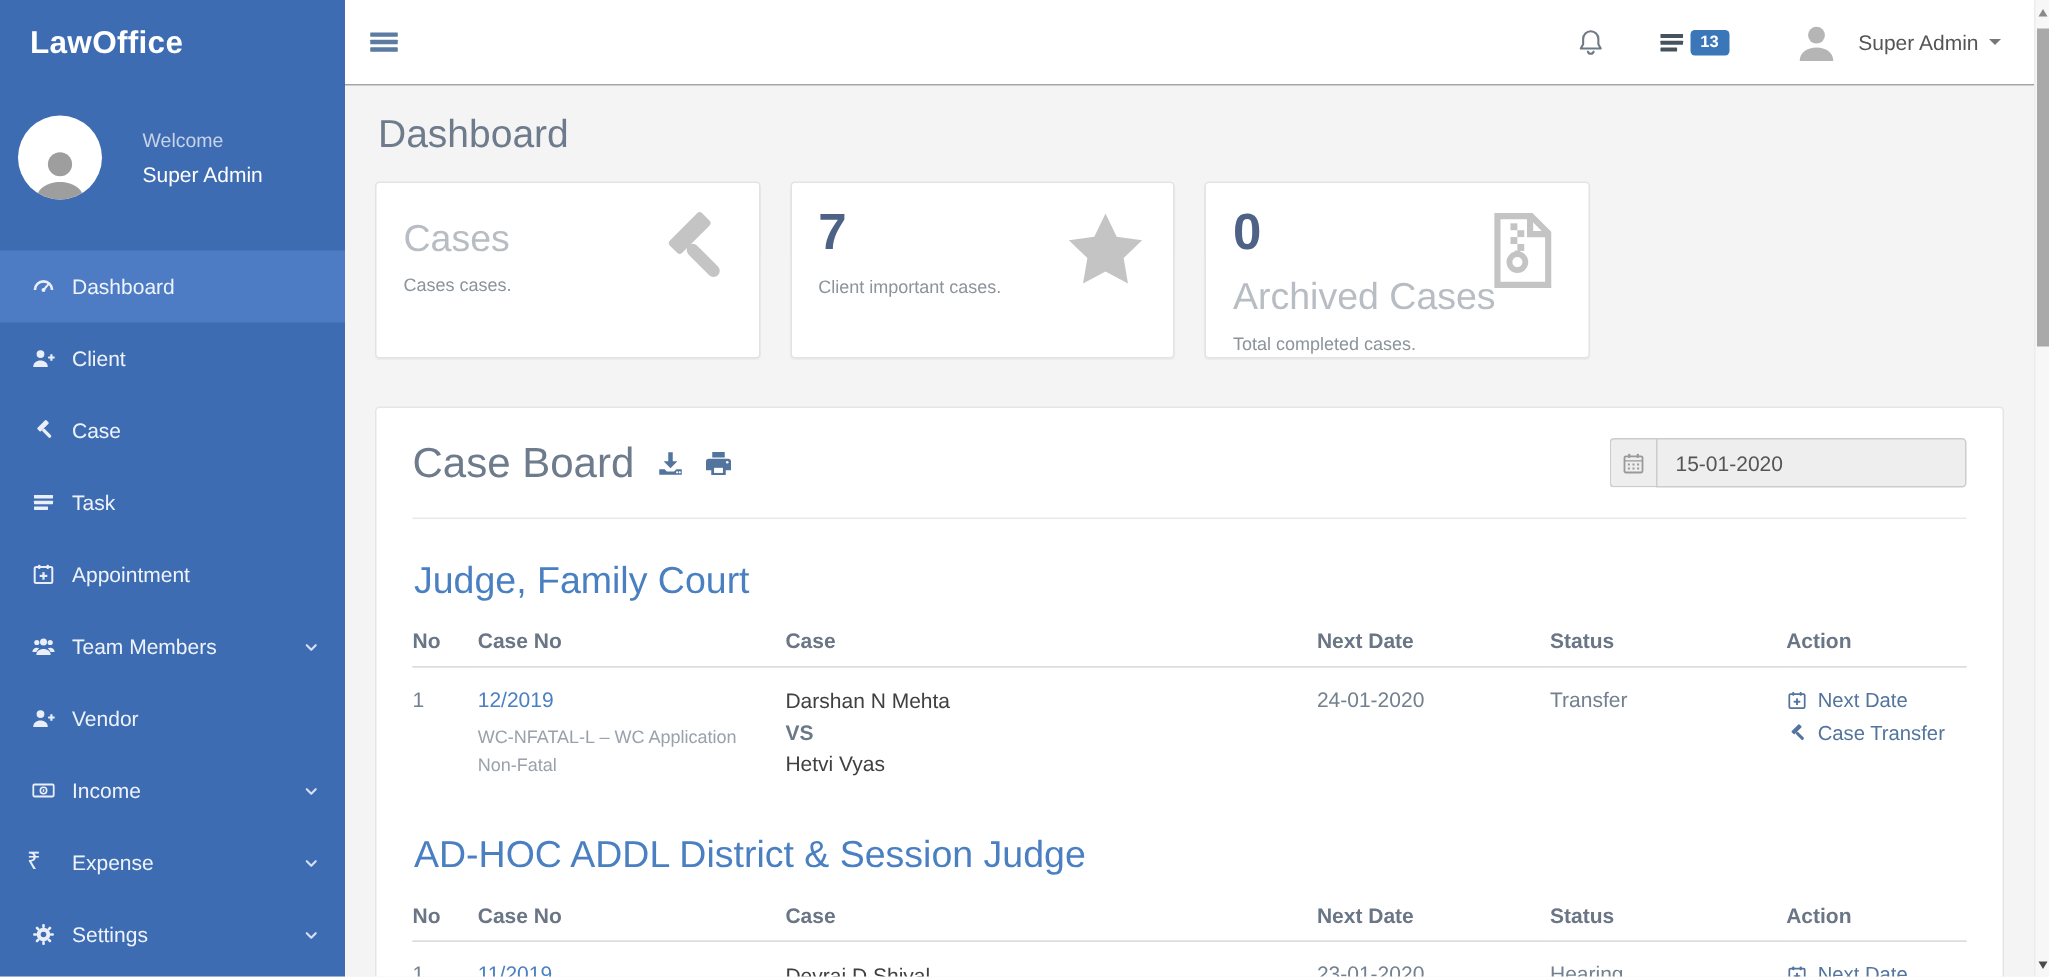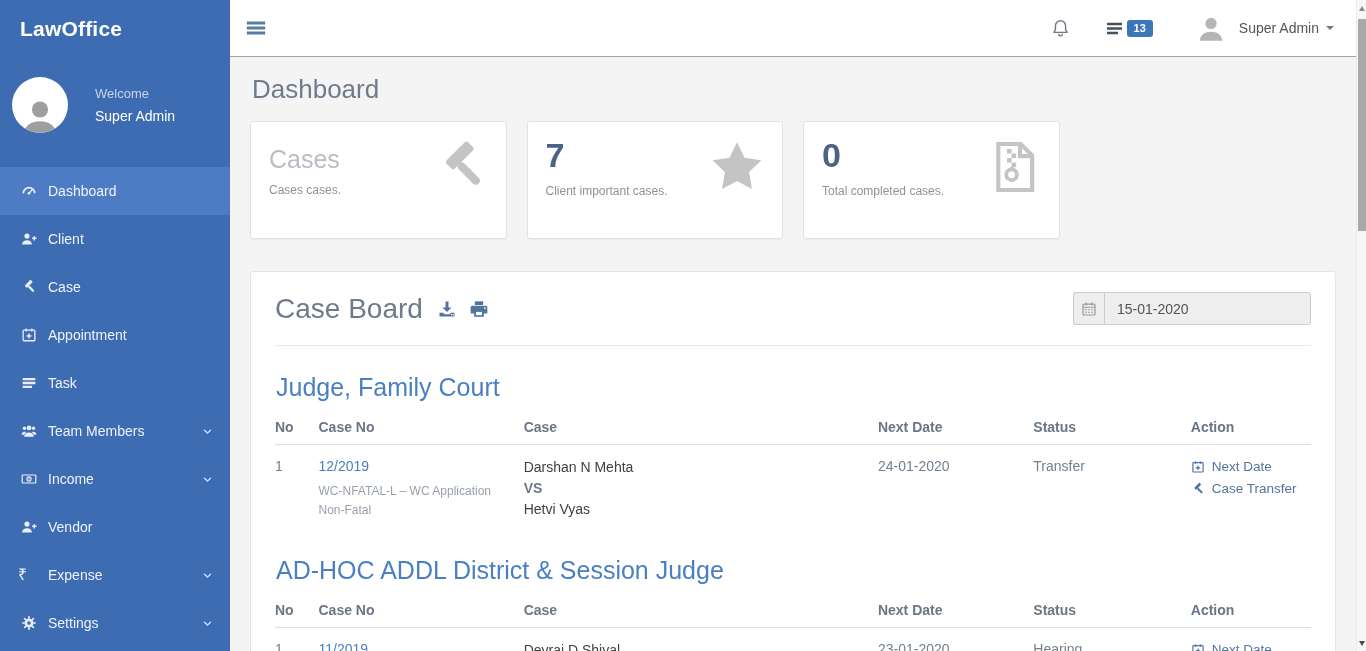--- a/index.html
+++ b/index.html
@@ -223,53 +223,53 @@
       <span class="mi-label">Client</span>
     </li>
     <li class="menu-item">
       <svg class="ic mi-icon">
           <use href="#i-gavel"></use>
         </svg>
       <span class="mi-label">Case</span>
     </li>
     <li class="menu-item">
       <svg class="ic mi-icon">
+          <use href="#i-list"></use>
+        </svg>
+      <span class="mi-label">Task</span>
+    </li>
+    <li class="menu-item">
+      <svg class="ic mi-icon">
           <use href="#i-calendar-plus"></use>
         </svg>
       <span class="mi-label">Appointment</span>
-    </li>
-    <li class="menu-item">
-      <svg class="ic mi-icon">
-          <use href="#i-list"></use>
-        </svg>
-      <span class="mi-label">Task</span>
     </li>
     <li class="menu-item">
       <svg class="ic mi-icon">
           <use href="#i-users"></use>
         </svg>
       <span class="mi-label">Team Members</span>
       <svg class="ic mi-chevron">
           <use href="#i-chevron-down"></use>
         </svg>
     </li>
     <li class="menu-item">
       <svg class="ic mi-icon">
+          <use href="#i-user-plus"></use>
+        </svg>
+      <span class="mi-label">Vendor</span>
+    </li>
+    <li class="menu-item">
+      <svg class="ic mi-icon">
           <use href="#i-money"></use>
         </svg>
       <span class="mi-label">Income</span>
       <svg class="ic mi-chevron">
           <use href="#i-chevron-down"></use>
         </svg>
-    </li>
-    <li class="menu-item">
-      <svg class="ic mi-icon">
-          <use href="#i-user-plus"></use>
-        </svg>
-      <span class="mi-label">Vendor</span>
     </li>
     <li class="menu-item">
       <i class="rupee-glyph mi-icon">₹</i>
       <span class="mi-label">Expense</span>
       <svg class="ic mi-chevron">
           <use href="#i-chevron-down"></use>
         </svg>
     </li>
     <li class="menu-item">
       <svg class="ic mi-icon">
@@ -328,20 +328,21 @@
       </div>
       <div class="card">
         <div class="card-value">7</div>
         <div class="card-desc">Client important cases.</div>
         <svg class="ic card-icon">
             <use href="#i-star"></use>
           </svg>
       </div>
       <div class="card">
         <div class="card-value">0</div>
+        <div class="card-label">Archived Cases</div>
         <div class="card-desc">Total completed cases.</div>
         <svg class="ic card-icon">
             <use href="#i-zipfile"></use>
           </svg>
       </div>
     </div>
 
     <div class="panel">
       <div class="panel-head">
         <h2 class="panel-title">Case Board</h2>

